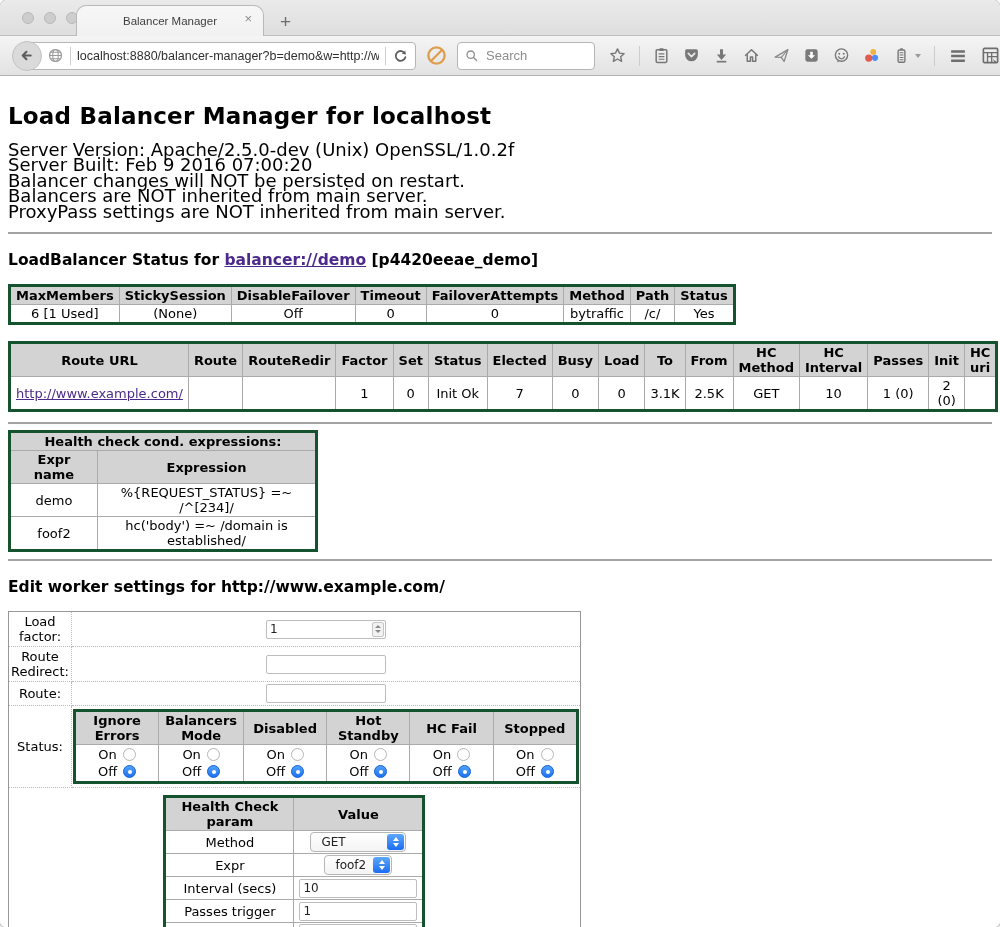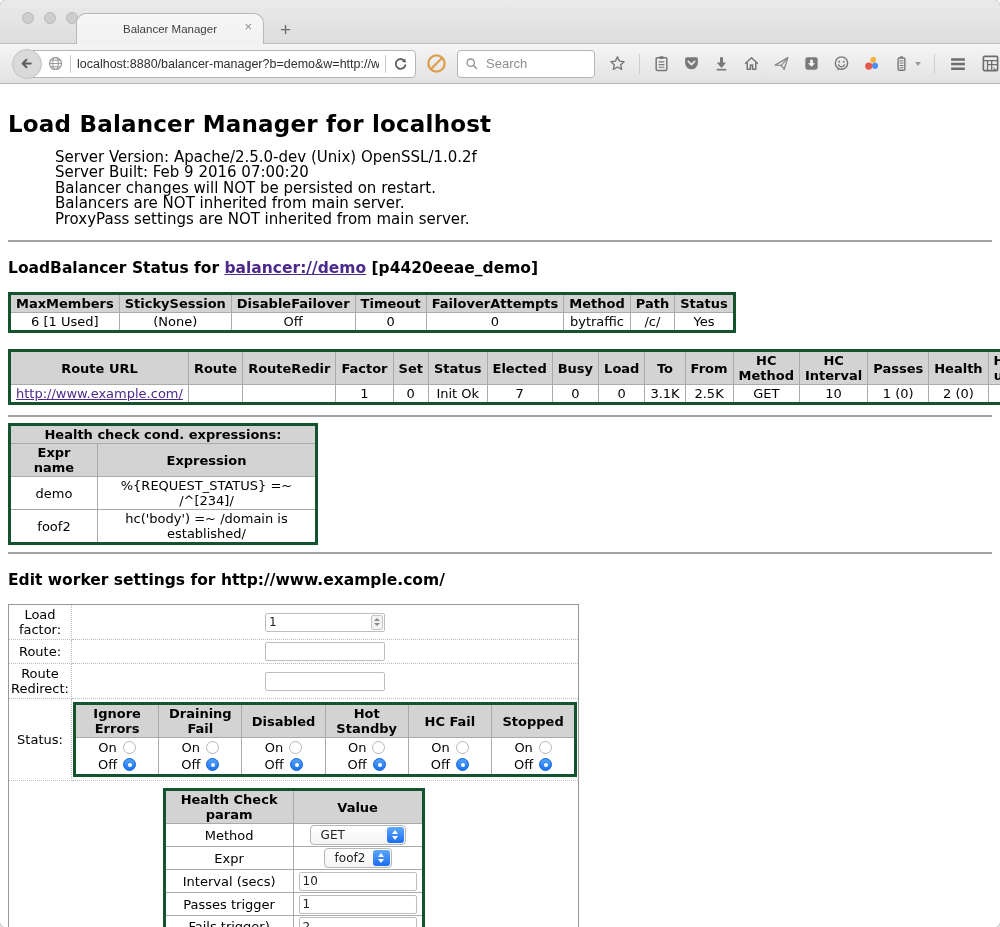--- a/index.html
+++ b/index.html
@@ -2,21 +2,21 @@
 <html><head>
 <meta charset="utf-8">
 <style>
   * { box-sizing: border-box; }
   html,body { margin:0; padding:0; background:#fff; }
   body { width:1000px; height:927px; font-family:"DejaVu Sans",sans-serif; }
   .window { width:1000px; height:927px; border-radius:8px 8px 6px 6px; overflow:hidden;
             box-shadow:0 0 0 1px rgba(0,0,0,.18), 0 2px 8px rgba(0,0,0,.15); }
 
   
-  .tabbar { height:44px; background:linear-gradient(#eaeaea,#dedede); position:relative;
+  .tabbar { height:36px; background:linear-gradient(#eaeaea,#dedede); position:relative;
             display:flex; align-items:flex-end; border-bottom:1px solid #bdbdbd; }
   .lights { position:absolute; left:22px; top:12px; display:flex; gap:10px; }
   .light { width:12px; height:12px; border-radius:50%; background:#cdcdcd; border:1px solid #b9b9b9; }
   .tab { margin-left:76px; width:188px; height:31px; background:linear-gradient(#f7f7f7,#f1f1f1);
          border:1px solid #b9b9b9; border-bottom:none; border-radius:10px 10px 0 0;
          display:flex; align-items:center; justify-content:center; position:relative; z-index:2;
          margin-bottom:-1px; font-size:11.5px; color:#3f3f3f; font-family:"Liberation Sans",sans-serif; }
   .tab-close { position:absolute; right:11px; top:6px; color:#8b8b8b; font-size:13px; line-height:13px; cursor:default; }
   .newtab { margin-left:16px; margin-bottom:4px; color:#6d6d6d; font-size:19px; line-height:19px;
             font-family:"Liberation Sans",sans-serif; }
@@ -39,21 +39,21 @@
   .searchbar input::placeholder { color:#8d8d8d; }
   .iconrow { display:flex; align-items:center; gap:13px; margin-left:14px; }
   .iconrow .vsep { height:20px; }
   .icon16 { width:17px; height:17px; flex:none; display:block; }
   .caret-down { width:0; height:0; border-left:3.5px solid transparent; border-right:3.5px solid transparent;
                 border-top:4px solid #9a9a9a; margin-left:-8px; }
 
   
   .content { background:#fff; padding:2px 8px 0 8px; color:#000; }
   h1.pagetitle { font-size:23px; line-height:28px; margin:24px 0 12px 0; font-weight:bold; letter-spacing:.2px; }
-  .info { font-size:15px; line-height:15.4px;margin-left:47px; }
+  .info { font-size:18px; line-height:15.4px; }
   hr.rule { border:none; height:2px; background:#a3a3a3; margin:13px 0; }
   h3.sect { font-size:15.5px; margin:17px 0 15px 0; font-weight:bold; }
   a.vlink { color:#4b2a8b; text-decoration:underline; }
 
   table.data { border-collapse:collapse; font-size:13px; }
   table.data th, table.data td { border:1px solid #aaaaaa; padding:1px 5px; text-align:center; height:19px; }
   table.data th { background:#d3d3d3; font-weight:bold; }
   table.data { border:3px solid #14532d; }
   td.cl { text-align:left;margin-left:20px; }
 
@@ -257,21 +257,21 @@
         <th style="width:24px">Set</th>
         <th style="width:44px">Status</th>
         <th style="width:46px">Elected</th>
         <th style="width:32px">Busy</th>
         <th style="width:32px">Load</th>
         <th style="width:32px">To</th>
         <th style="width:36px">From</th>
         <th style="width:64px">HC Method</th>
         <th style="width:68px">HC Interval</th>
         <th style="width:44px">Passes</th>
-        <th style="width:34px">Health</th>
+        <th style="width:34px">Init</th>
         <th style="width:40px">HC uri</th>
 
       </tr>
       <tr>
         <td class="cl"><a class="vlink" href="#">http://www.example.com/</a></td>
         <td></td>
         <td></td>
         <td>1</td>
         <td>0</td>
         <td>Init Ok</td>
@@ -324,35 +324,35 @@
           <span class="numwrap">
             <input class="txt" type="text" value="1" style="">
             <span class="spinner">
                   <span class="sp-up"></span>
                   <span class="sp-dn"></span>
                 </span>
           </span>
         </td>
       </tr>
       <tr>
+        <td class="lblcol">Route Redirect:</td>
+        <td><input class="txt" type="text" value="" style=""></td>
+      </tr>
+      <tr>
         <td class="lblcol">Route:</td>
-        <td><input class="txt" type="text" value="" style=""></td>
-      </tr>
-      <tr>
-        <td class="lblcol">Route Redirect:</td>
         <td><input class="txt" type="text" value="" style=""></td>
       </tr>
       <tr>
         <td class="lblcol">Status:</td>
         <td style="text-align:left; padding:2px 1px;">
           <table class="data status-table">
             <tbody>
                   <tr>
               <th>Ignore Errors</th>
-              <th>Draining Fail</th>
+              <th>Balancers Mode</th>
               <th>Disabled</th>
               <th>Hot Standby</th>
               <th>HC Fail</th>
               <th>Stopped</th>
             </tr>
             <tr>
               <td>
                       <div class="radiocell">
                 <span class="radioline">
                           <span>On</span>

